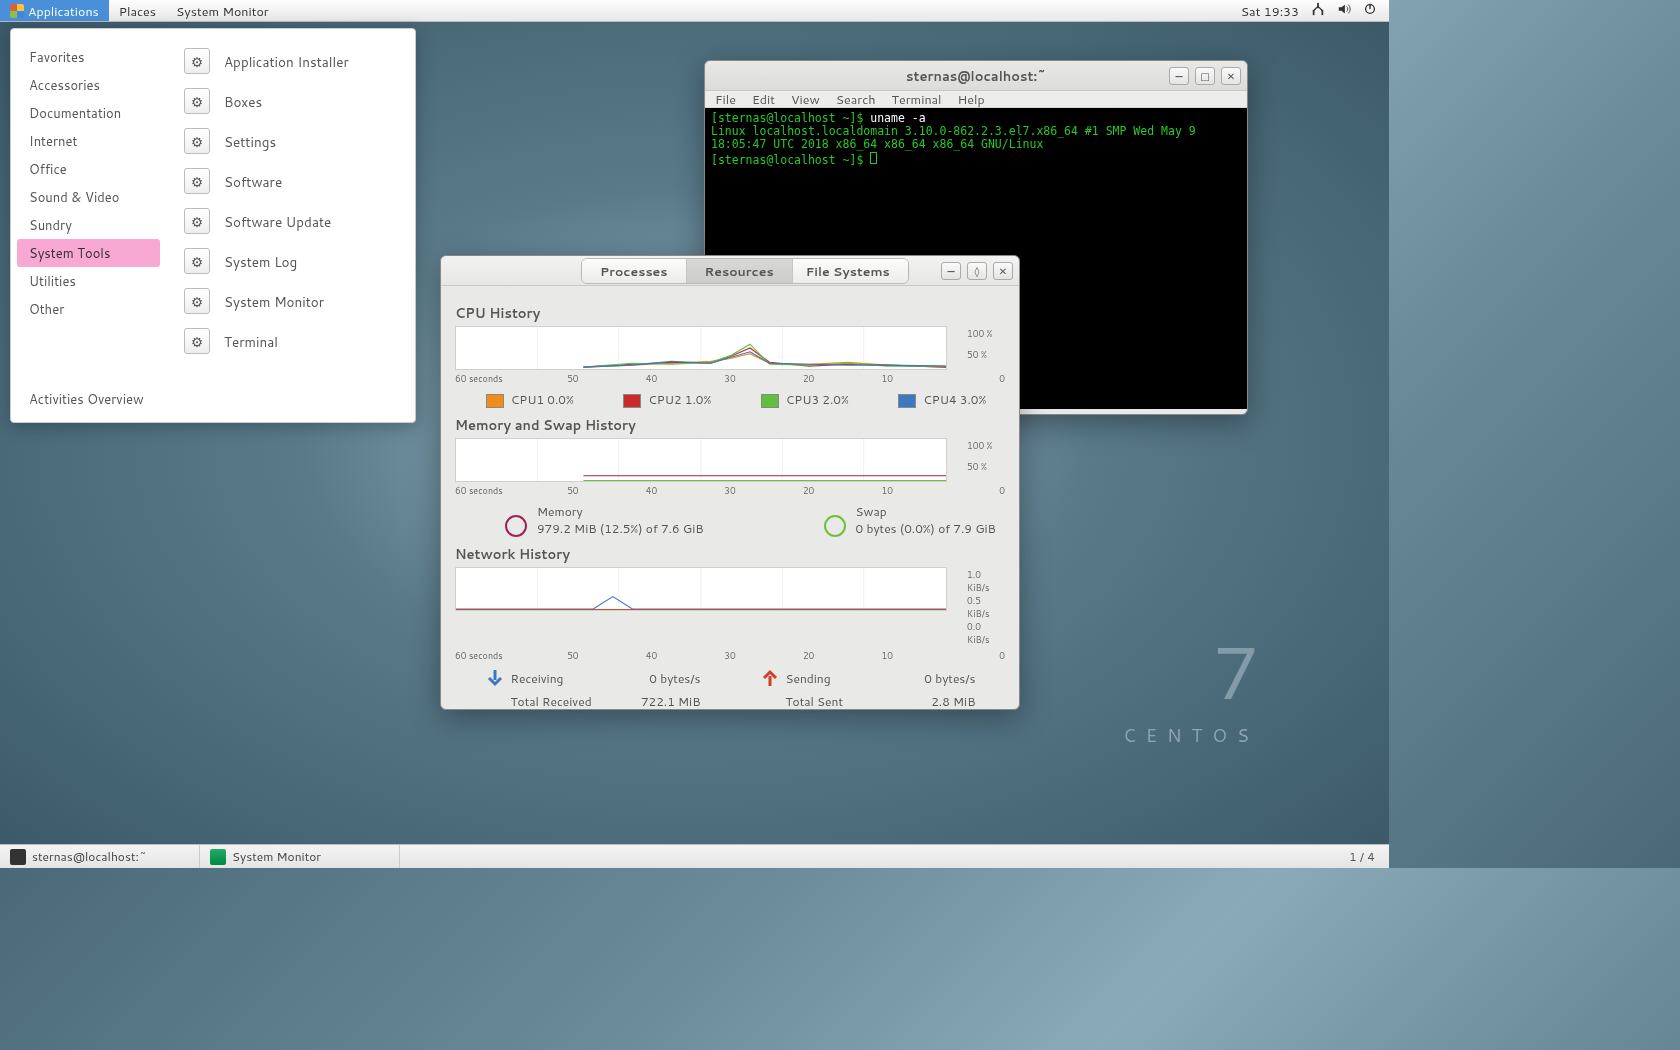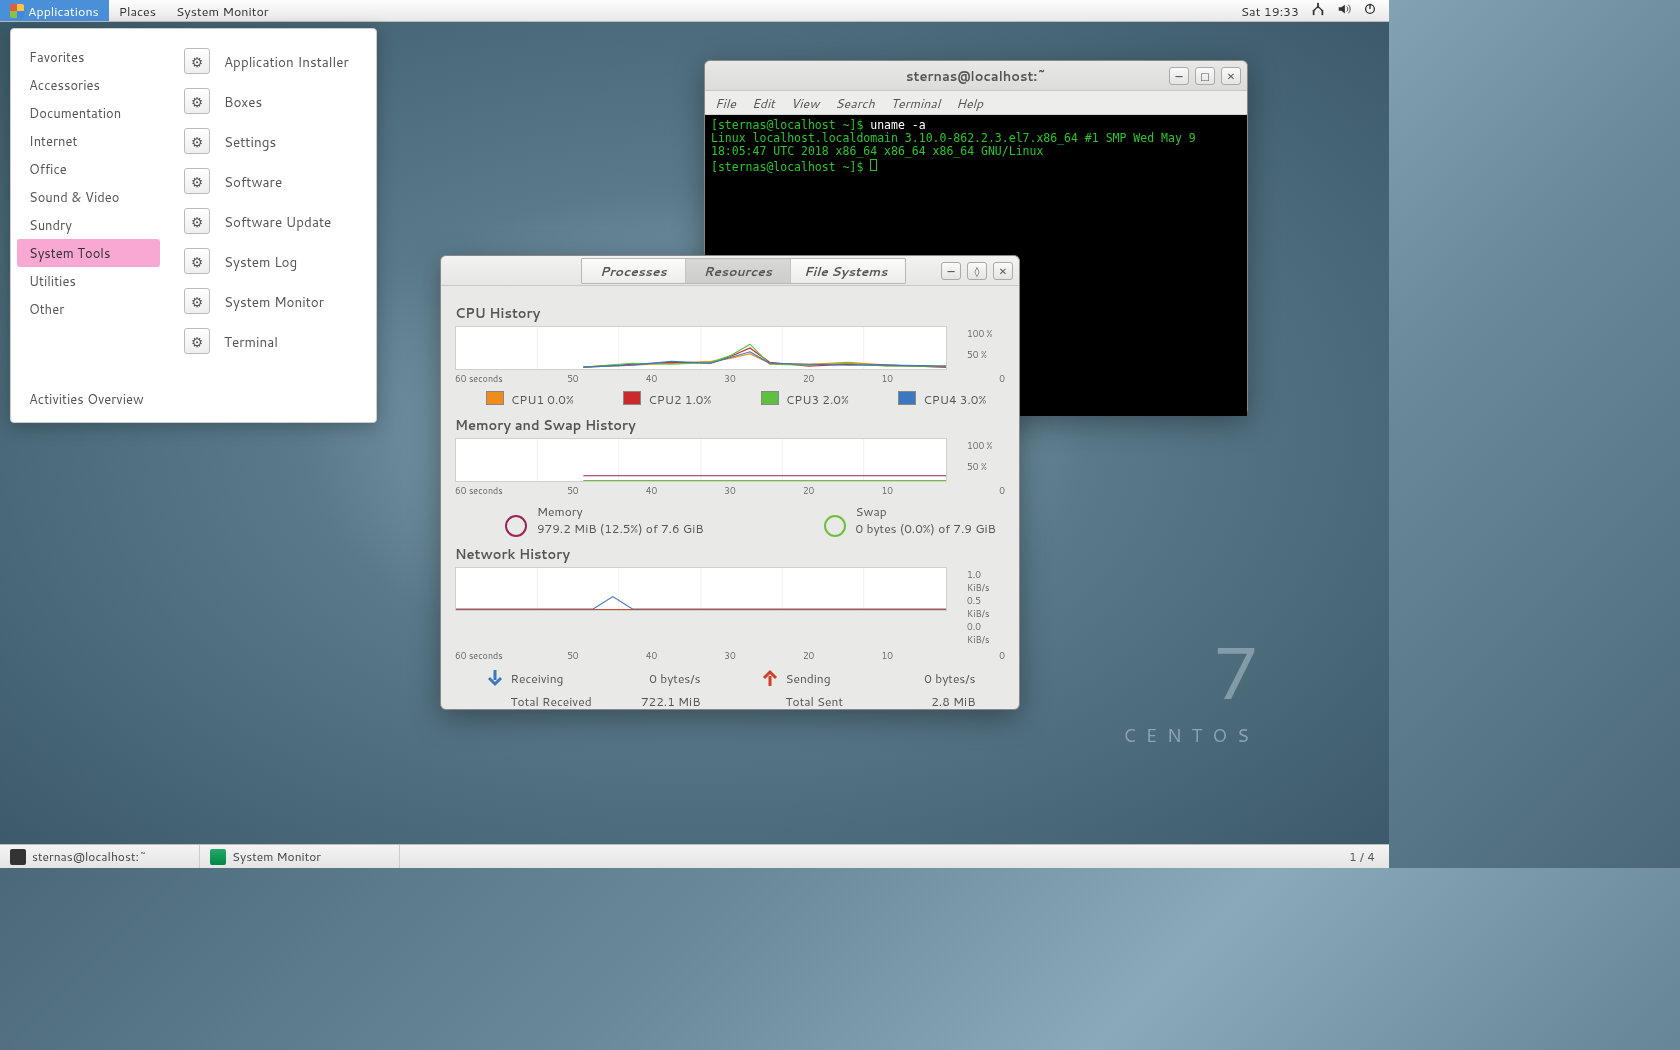--- a/index.html
+++ b/index.html
@@ -30,21 +30,21 @@
 }
 .topbar .menu-item { padding: 0 10px; height: 100%; display: flex; align-items: center; cursor: pointer; }
 .topbar .menu-item.active { background: #4a90d9; color: #fff; }
 .topbar .distro-icon { width: 14px; height: 14px; margin-right: 4px; background: conic-gradient(#f6c342 0 90deg,#3c8ae6 90deg 180deg,#8ac149 180deg 270deg,#de5f3d 270deg 360deg); border-radius: 2px; }
 .topbar .spacer { flex: 1; }
 .topbar .tray { display: flex; align-items: center; gap: 12px; padding-right: 12px; color: #333; }
 .topbar svg { width: 14px; height: 14px; }
 
 
 .apps-menu {
-  position: absolute; top: 28px; left: 10px; width: 367px; height: 395px;
+  position: absolute; top: 28px; left: 10px; width: 406px; height: 395px;
   background: #fff; border: 1px solid #ccc; border-radius: 4px;
   box-shadow: 0 4px 18px rgba(0,0,0,0.25);
   display: flex;
 }
 .apps-menu::before {
   content: ""; position: absolute; top: -7px; left: 32px;
   border: 7px solid transparent; border-bottom-color: #fff;
 }
 .apps-left {
   width: 155px; border-right: 0; padding: 14px 0 0 0; display: flex; flex-direction: column;
@@ -61,44 +61,44 @@
 .titlebar {
   height: 30px; background: linear-gradient(#e8e8e6,#dcdcda); border-bottom: 1px solid #c8c8c6;
   display: flex; align-items: center; justify-content: center; position: relative; border-radius: 6px 6px 0 0;
   font-weight: bold; color: #555;
 }
 .winbtns { position: absolute; right: 6px; display: flex; gap: 6px; }
 .winbtn { width: 20px; height: 18px; border: 1px solid #aaa; border-radius: 3px; background: linear-gradient(#fafafa,#e4e4e4); display: flex; align-items: center; justify-content: center; font-size: 10px; cursor: pointer; }
 
 
 .terminal { top: 60px; left: 704px; width: 544px; height: 355px; }
-.terminal .menubar { height: 24px; background: #ededeb; border-bottom: 1px solid #d4d4d2; display: flex; align-items: center; gap: 16px; padding: 0 10px; font-size: 12.5px; color: #555; font-style: italic; }
+.terminal .menubar { height: 17px; background: #ededeb; border-bottom: 1px solid #d4d4d2; display: flex; align-items: center; gap: 16px; padding: 0 10px; font-size: 12.5px; color: #555; }
 .terminal .term-body { background: #000000; color: #29c729; font-family: "DejaVu Sans Mono", monospace; font-size: 11.5px; padding: 4px 6px; height: calc(100% - 52px); line-height: 1.15; white-space: pre-wrap; }
 .term-body .host { color: #29c729; }
 .term-body .cmd { color: #fff; }
 .cursor { display: inline-block; width: 7px; height: 12px; border: 1px solid #29c729; }
 
 
 .sysmon { top: 255px; left: 440px; width: 580px; height: 455px; }
 .sysmon .titlebar { justify-content: flex-start; padding-left: 140px; background: linear-gradient(#f2f2f0,#e6e6e4); }
-.sysmon .tabs { display: flex; border: 1px solid #b8b8b6; border-radius: 1px; overflow: hidden; font-style: italic; }
+.sysmon .tabs { display: flex; border: 1px solid #b8b8b6; border-radius: 6px; overflow: hidden; }
 .sysmon .tab { padding: 3px 18px; background: linear-gradient(#fcfcfc,#ececea); border-right: 1px solid #c5c5c3; font-size: 12.5px; color: #555; cursor: pointer; }
 .sysmon .tab:last-child { border-right: none; padding-left: 13px; }
 .sysmon .tab.active { background: linear-gradient(#d8d8d6,#cdcdcb); }
 .sysmon .body { padding: 10px 14px 6px; color: #444; }
 .section-title { font-weight: bold; font-size: 13px; color: #555; margin: 8px 0 4px; }
 .chart-wrap { display: flex; gap: 20px; }
 .chart { flex: 1; height: 44px; background: #fff; border: 1px solid #d0d0ce; position: relative; }
 .ylabels { width: 38px; font-size: 9px; color: #666; display: flex; flex-direction: column; justify-content: space-between; text-align: left; padding: 1px 0; }
 .xlabels { display: flex; font-size: 9px; color: #666; margin-top: 2px; padding-left: 0; }
 .xlabels span { flex: 1; text-align: center; }
 .xlabels span:first-child { text-align: left; }
 .xlabels span:last-child { text-align: right; }
 .legend-row { display: flex; justify-content: space-around; margin-top: 6px; font-size: 12px; color: #555; }
-.legend-item { display: flex; align-items: flex-start; gap: 7px; padding-left: 12px; }
+.legend-item { display: flex; align-items: flex-end; gap: 7px; padding-left: 12px; }
 .swatch { width: 18px; height: 14px; border: 1px solid #888; }
 .memrow { display: flex; gap: 40px; margin-top: 6px; padding-left: 50px; }
 .memitem { display: flex; gap: 10px; align-items: flex-end; }
 .gauge { width: 22px; height: 22px; border-radius: 50%; border: 2px solid #999; position: relative; }
 .gauge.mem { border-color: #9b2358; }
 .gauge.swap { border-color: #6fbf3f; }
 .memtext { font-size: 12px; color: #555; }
 .netrow { display: flex; justify-content: space-around; margin-top: 6px; font-size: 12px; color: #555; }
 .netcol { display: grid; grid-template-columns: 26px 110px 80px; row-gap: 5px; align-items: center; }
 .arrow { width: 20px; height: 20px; }

